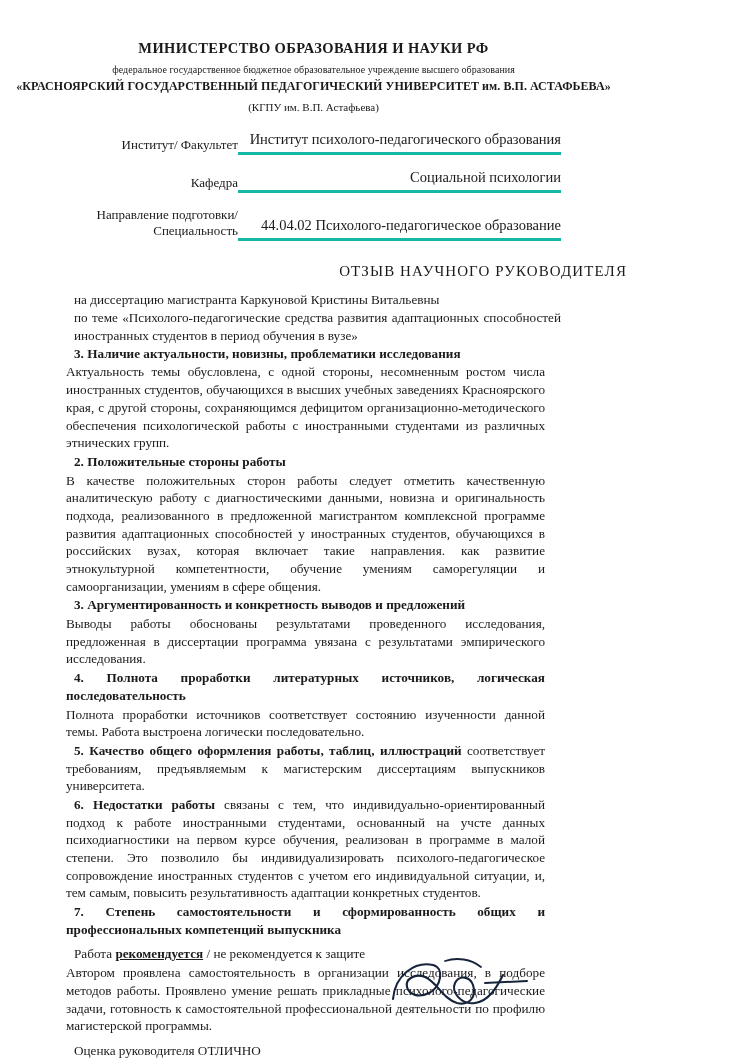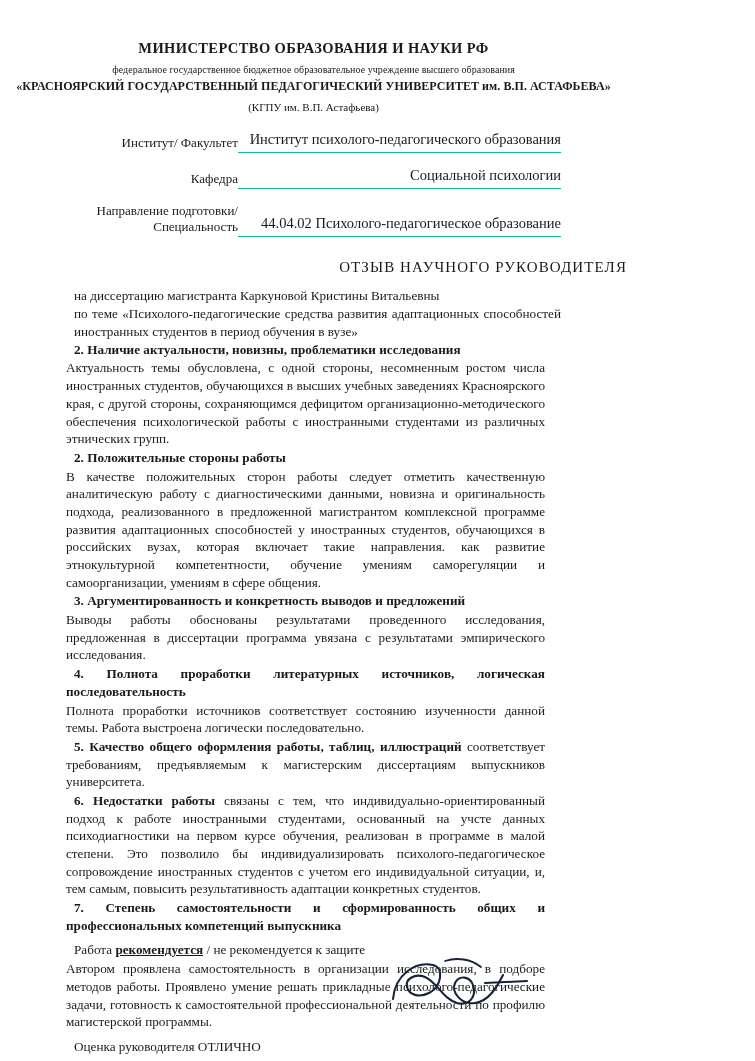--- a/index.html
+++ b/index.html
@@ -61,21 +61,21 @@
   .field-label {
     font-size: 13px;
     width: 172px;
     flex: 0 0 172px;
     line-height: 1.22;
     padding-bottom: 2px;
   }
   .field-value {
     flex: 1 1 auto;
     font-size: 14.5px;
-    border-bottom: 1px solid #14b8a6;
+    border-bottom: 3px solid #14b8a6;
     padding: 0 0 2px 4px;
     min-height: 19px;
   }
 
   .doc-title {
     text-align: right;
     font-size: 15px;
     letter-spacing: 1.1px;
     margin-top: 22px;
     margin-bottom: 11px;
@@ -150,21 +150,21 @@
     </div>
   </div>
 
   <div class="doc-title">ОТЗЫВ НАУЧНОГО РУКОВОДИТЕЛЯ</div>
 
   <div class="body-text">
     <div class="p p-first">на диссертацию магистранта Каркуновой Кристины Витальевны</div>
     <div class="topic">по теме «Психолого-педагогические средства развития адаптационных способностей иностранных студентов в период обучения в вузе»</div>
 
     <div class="p">
-      <span class="sect-head center-ind">2. Наличие актуальности, новизны, проблематики исследования</span>
+      <span class="sect-head center-ind">3. Наличие актуальности, новизны, проблематики исследования</span>
     </div>
     <div class="p">Актуальность темы обусловлена, с одной стороны, несомненным ростом числа иностранных студентов, обучающихся в высших учебных заведениях Красноярского края, с другой стороны, сохраняющимся дефицитом организационно-методического обеспечения психологической работы с иностранными студентами из различных этнических групп.</div>
 
     <div class="p">
       <span class="sect-head center-ind">2. Положительные стороны работы</span>
     </div>
     <div class="p">В качестве положительных сторон работы следует отметить качественную аналитическую работу с диагностическими данными, новизна и оригинальность подхода, реализованного в предложенной магистрантом комплексной программе развития адаптационных способностей у иностранных студентов, обучающихся в российских вузах, которая включает такие направления. как развитие этнокультурной компетентности, обучение умениям саморегуляции и самоорганизации, умениям в сфере общения.</div>
 
     <div class="p">
       <span class="sect-head center-ind">3. Аргументированность и конкретность выводов и предложений</span>

